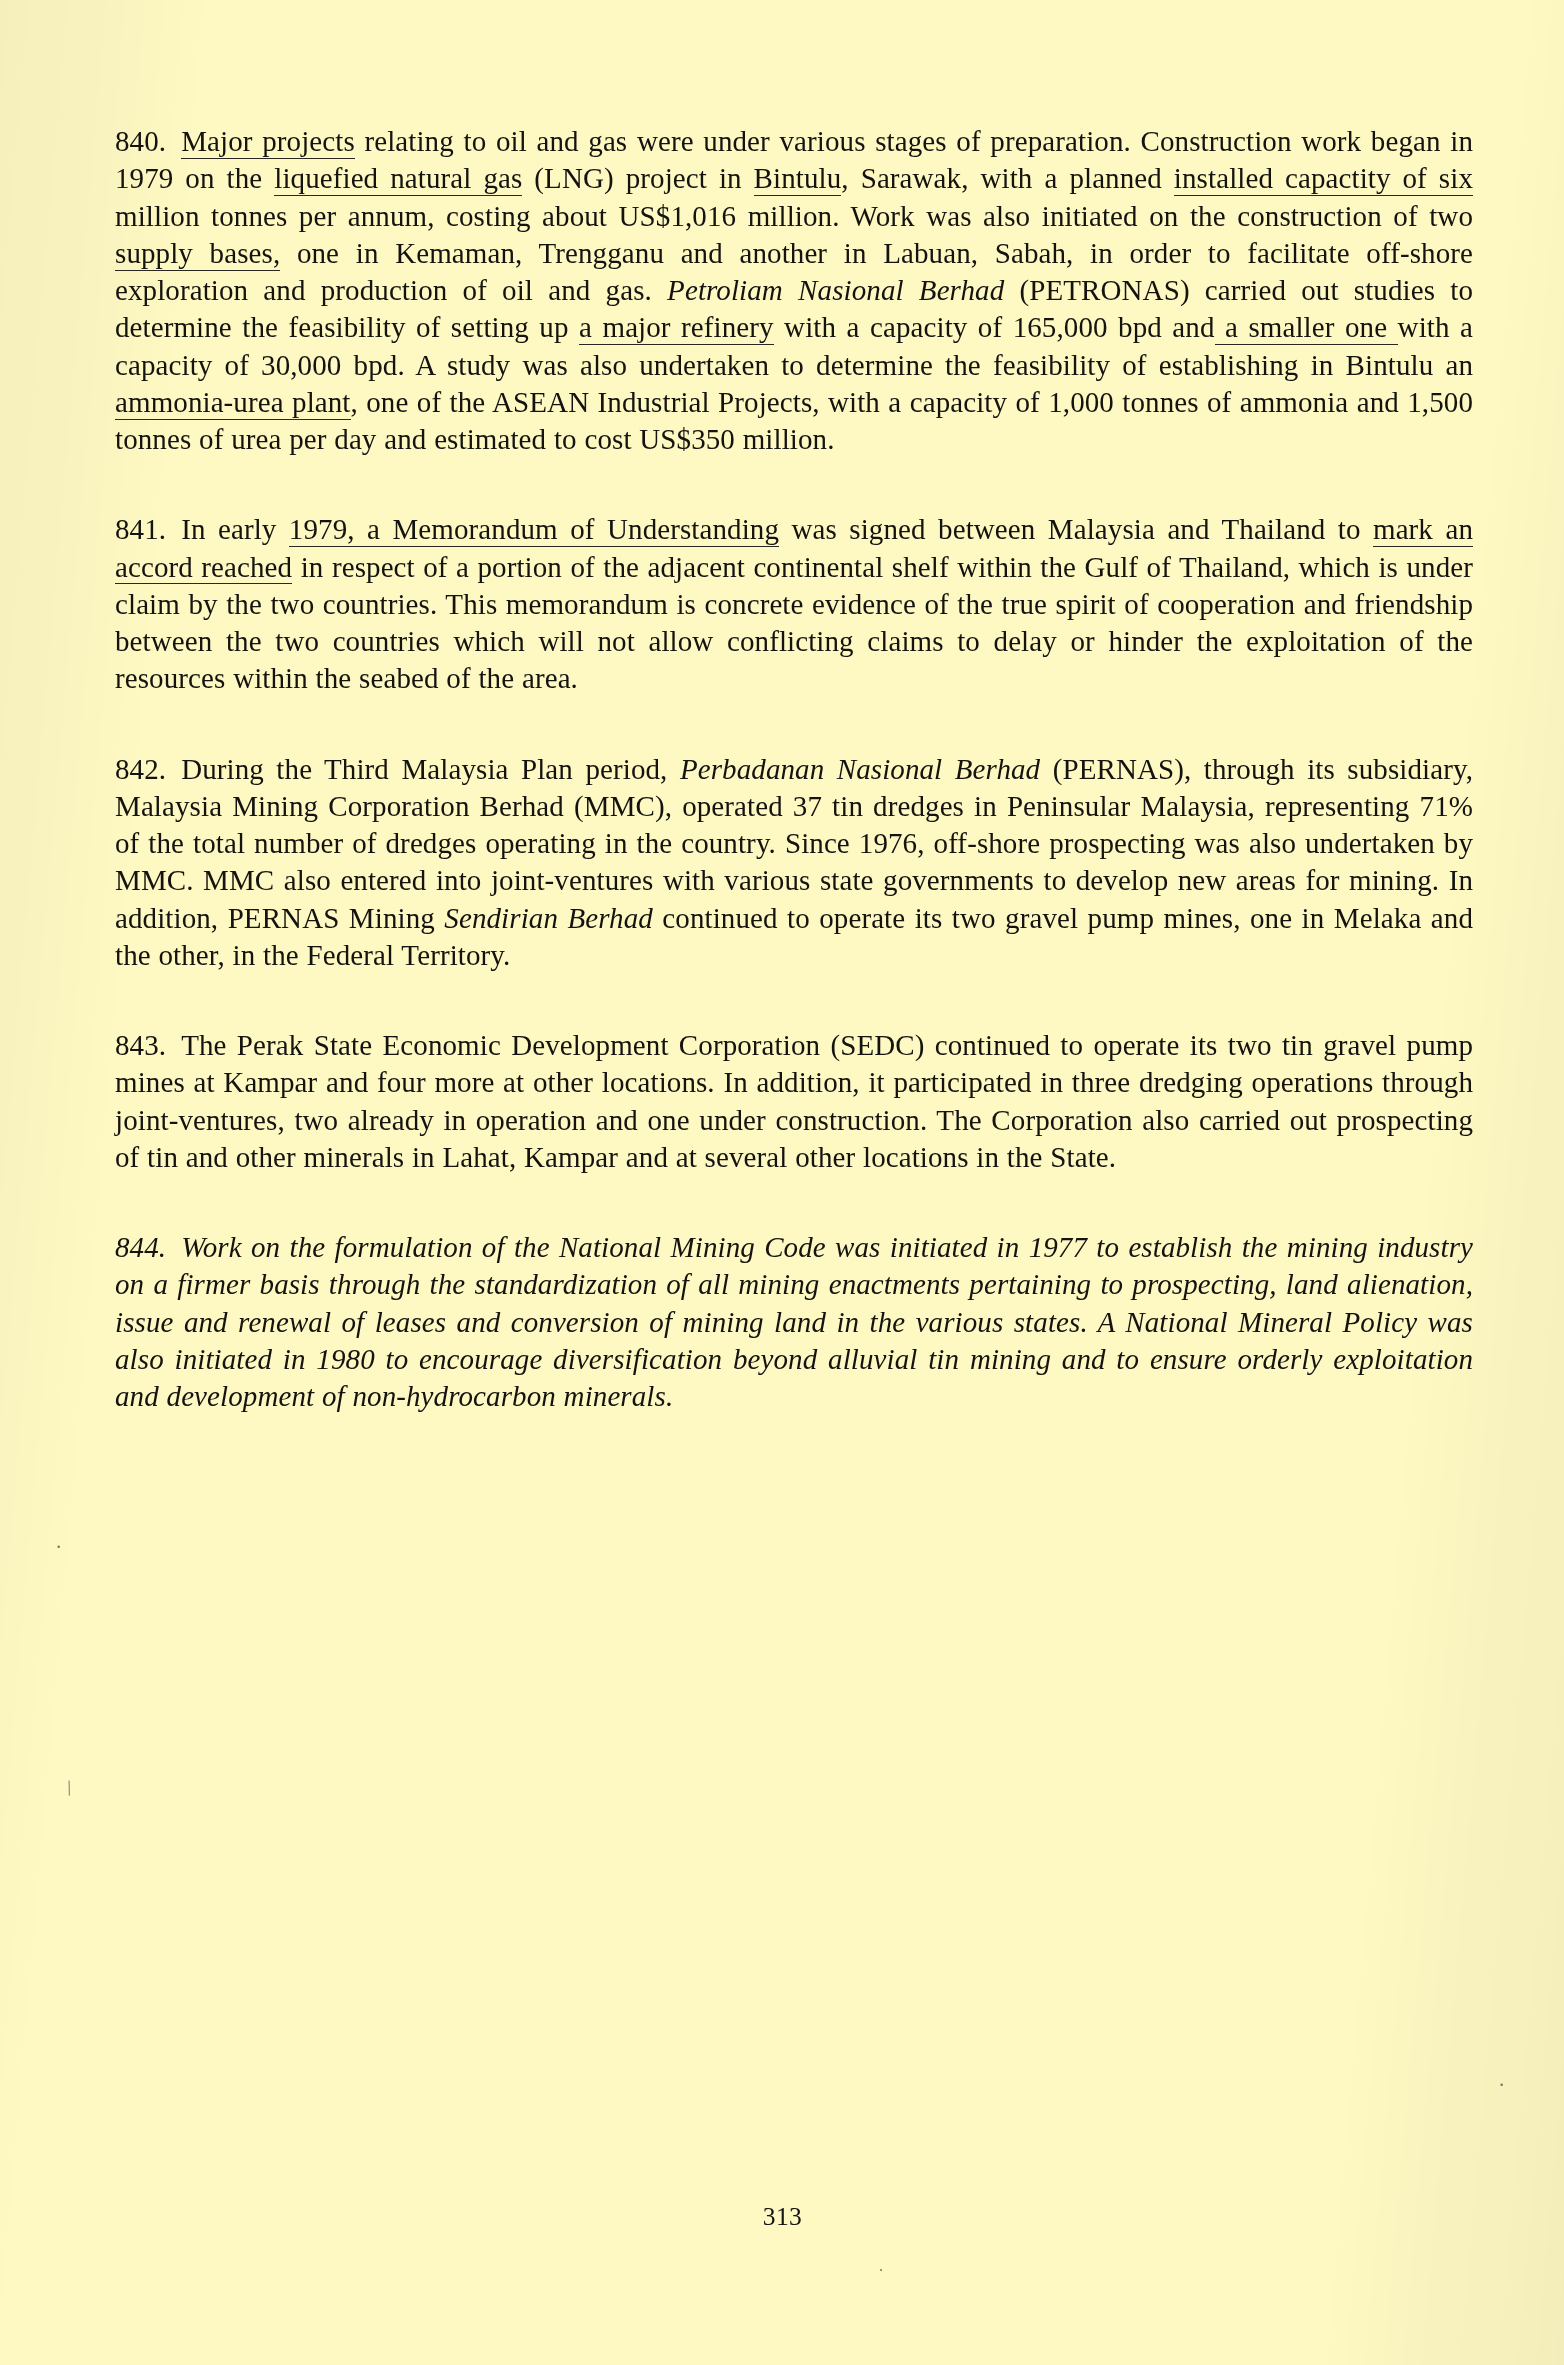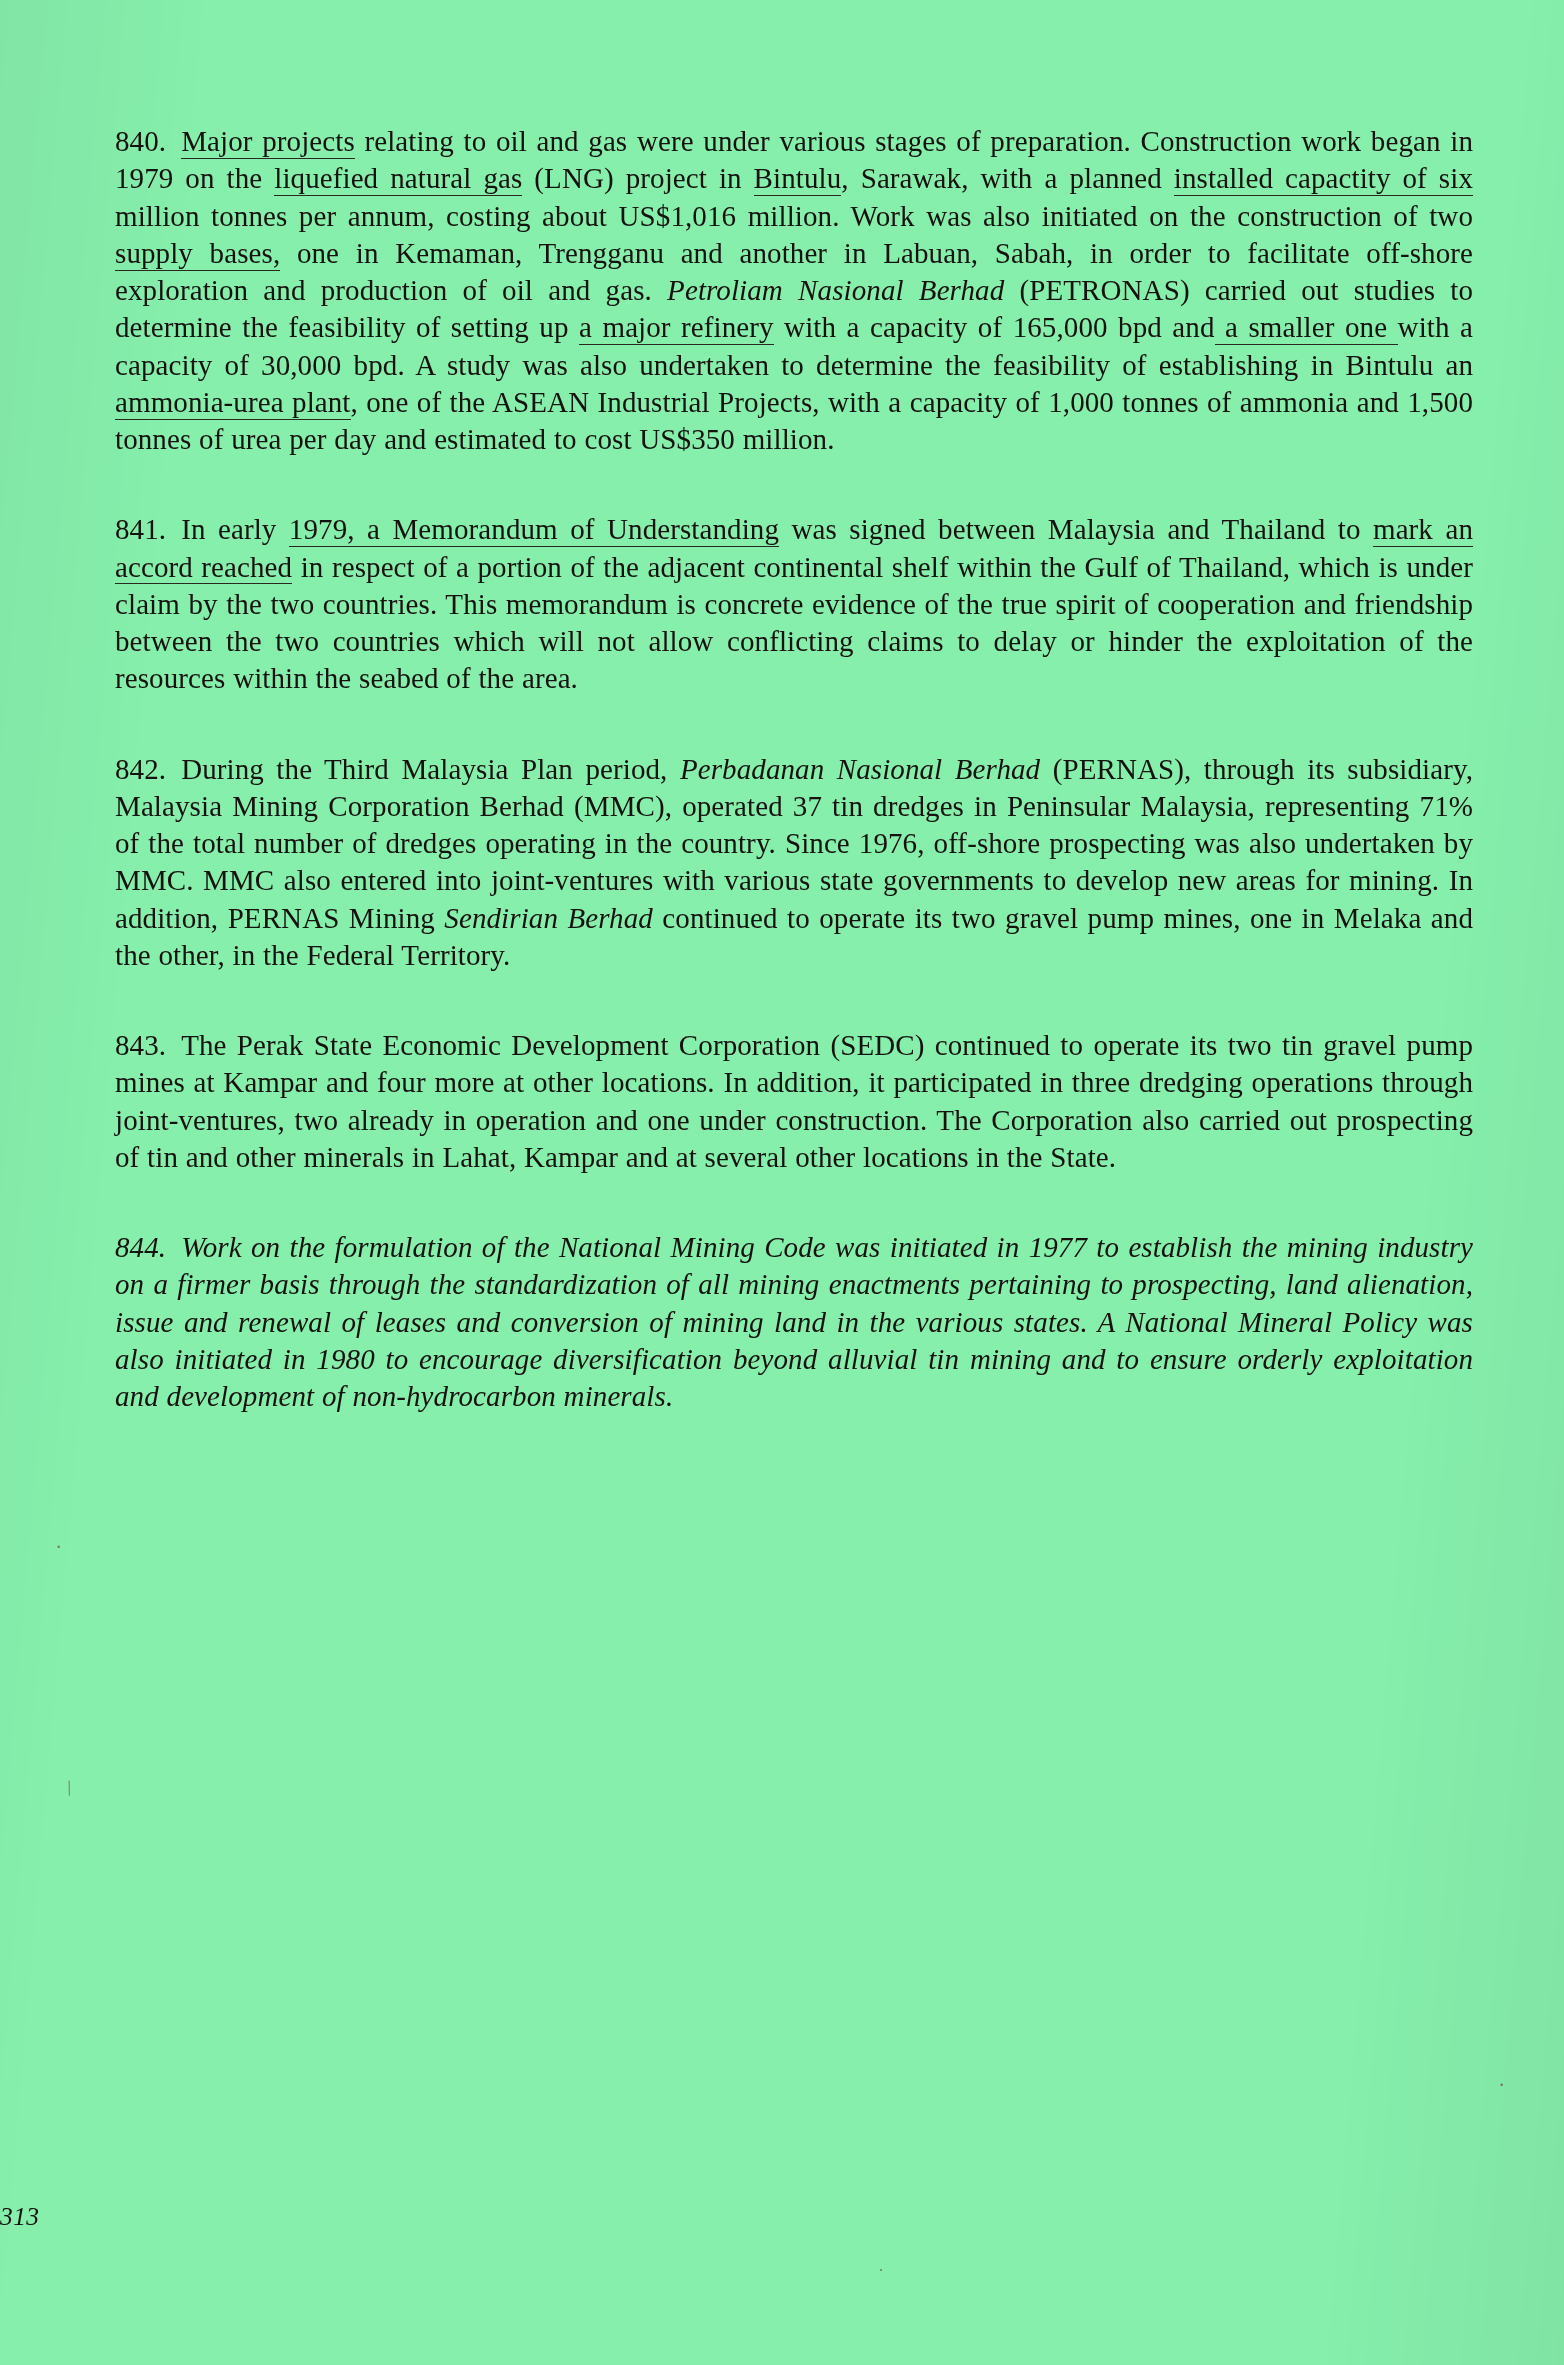--- a/index.html
+++ b/index.html
@@ -3,21 +3,21 @@
 <meta charset="utf-8">
 <style>
   html, body {
     margin: 0;
     padding: 0;
     background: #b8b8b4;
   }
   .page {
     width: 1565px;
     height: 2366px;
-    background: #86efac;
+    background: #fef9c3;
     position: relative;
     box-sizing: border-box;
     padding: 0;
     overflow: hidden;
     font-family: "Liberation Serif", serif;
     color: #15130f;
   }
   
   .page::after {
     content: "";
@@ -52,24 +52,24 @@
   .it { font-style: italic; }
   .ul-hand {
     border-bottom: 1.8px solid #2a2720;
     padding-bottom: 0.8px;
   }
   .folio {
     position: absolute;
     left: 0;
     right: 0;
     top: 2202px;
+    text-align: center;
     font-size: 25.5px;
     font-family: "Liberation Serif", serif;
     letter-spacing: 0.4px;
-    font-style: italic;
   }
   
   .mark {
     position: absolute;
     color: #7d7a72;
     font-size: 21.4px;
     font-family: "Liberation Serif", serif;
   }
   .mark.m1 { left: 56px; top: 1529px; }
   .mark.m2 { left: 66px; top: 1776px; transform: rotate(18deg); }

